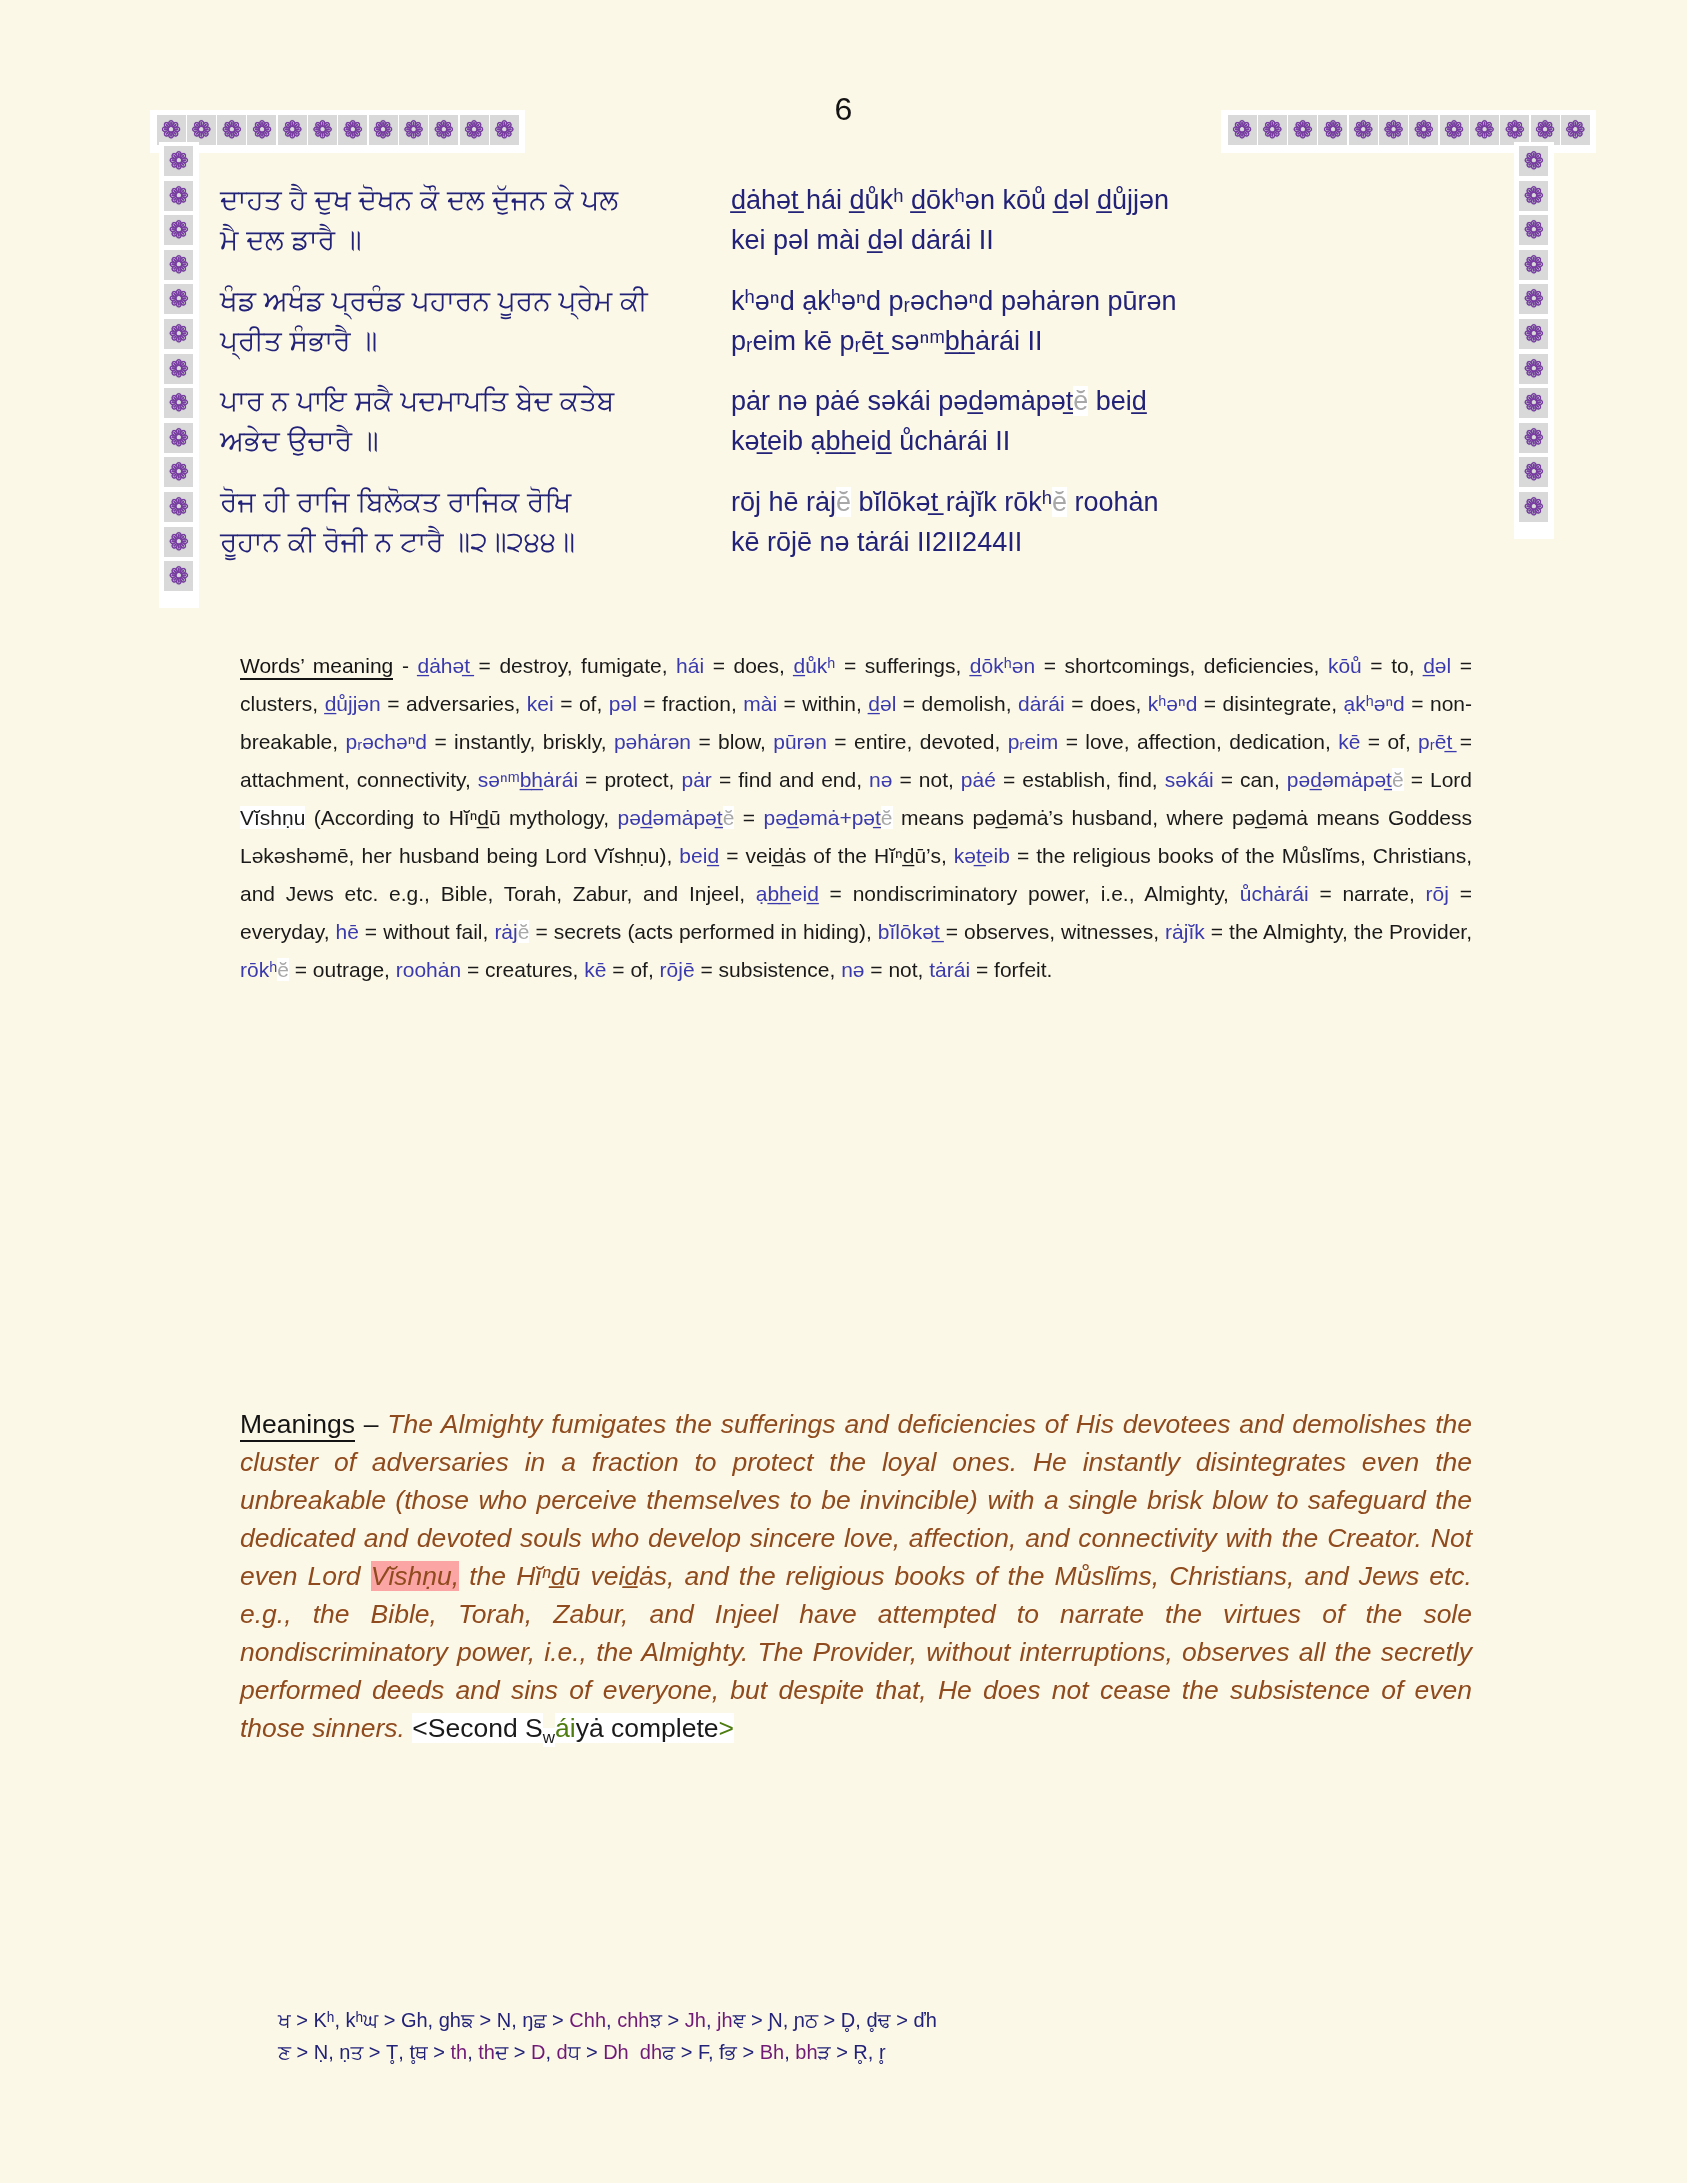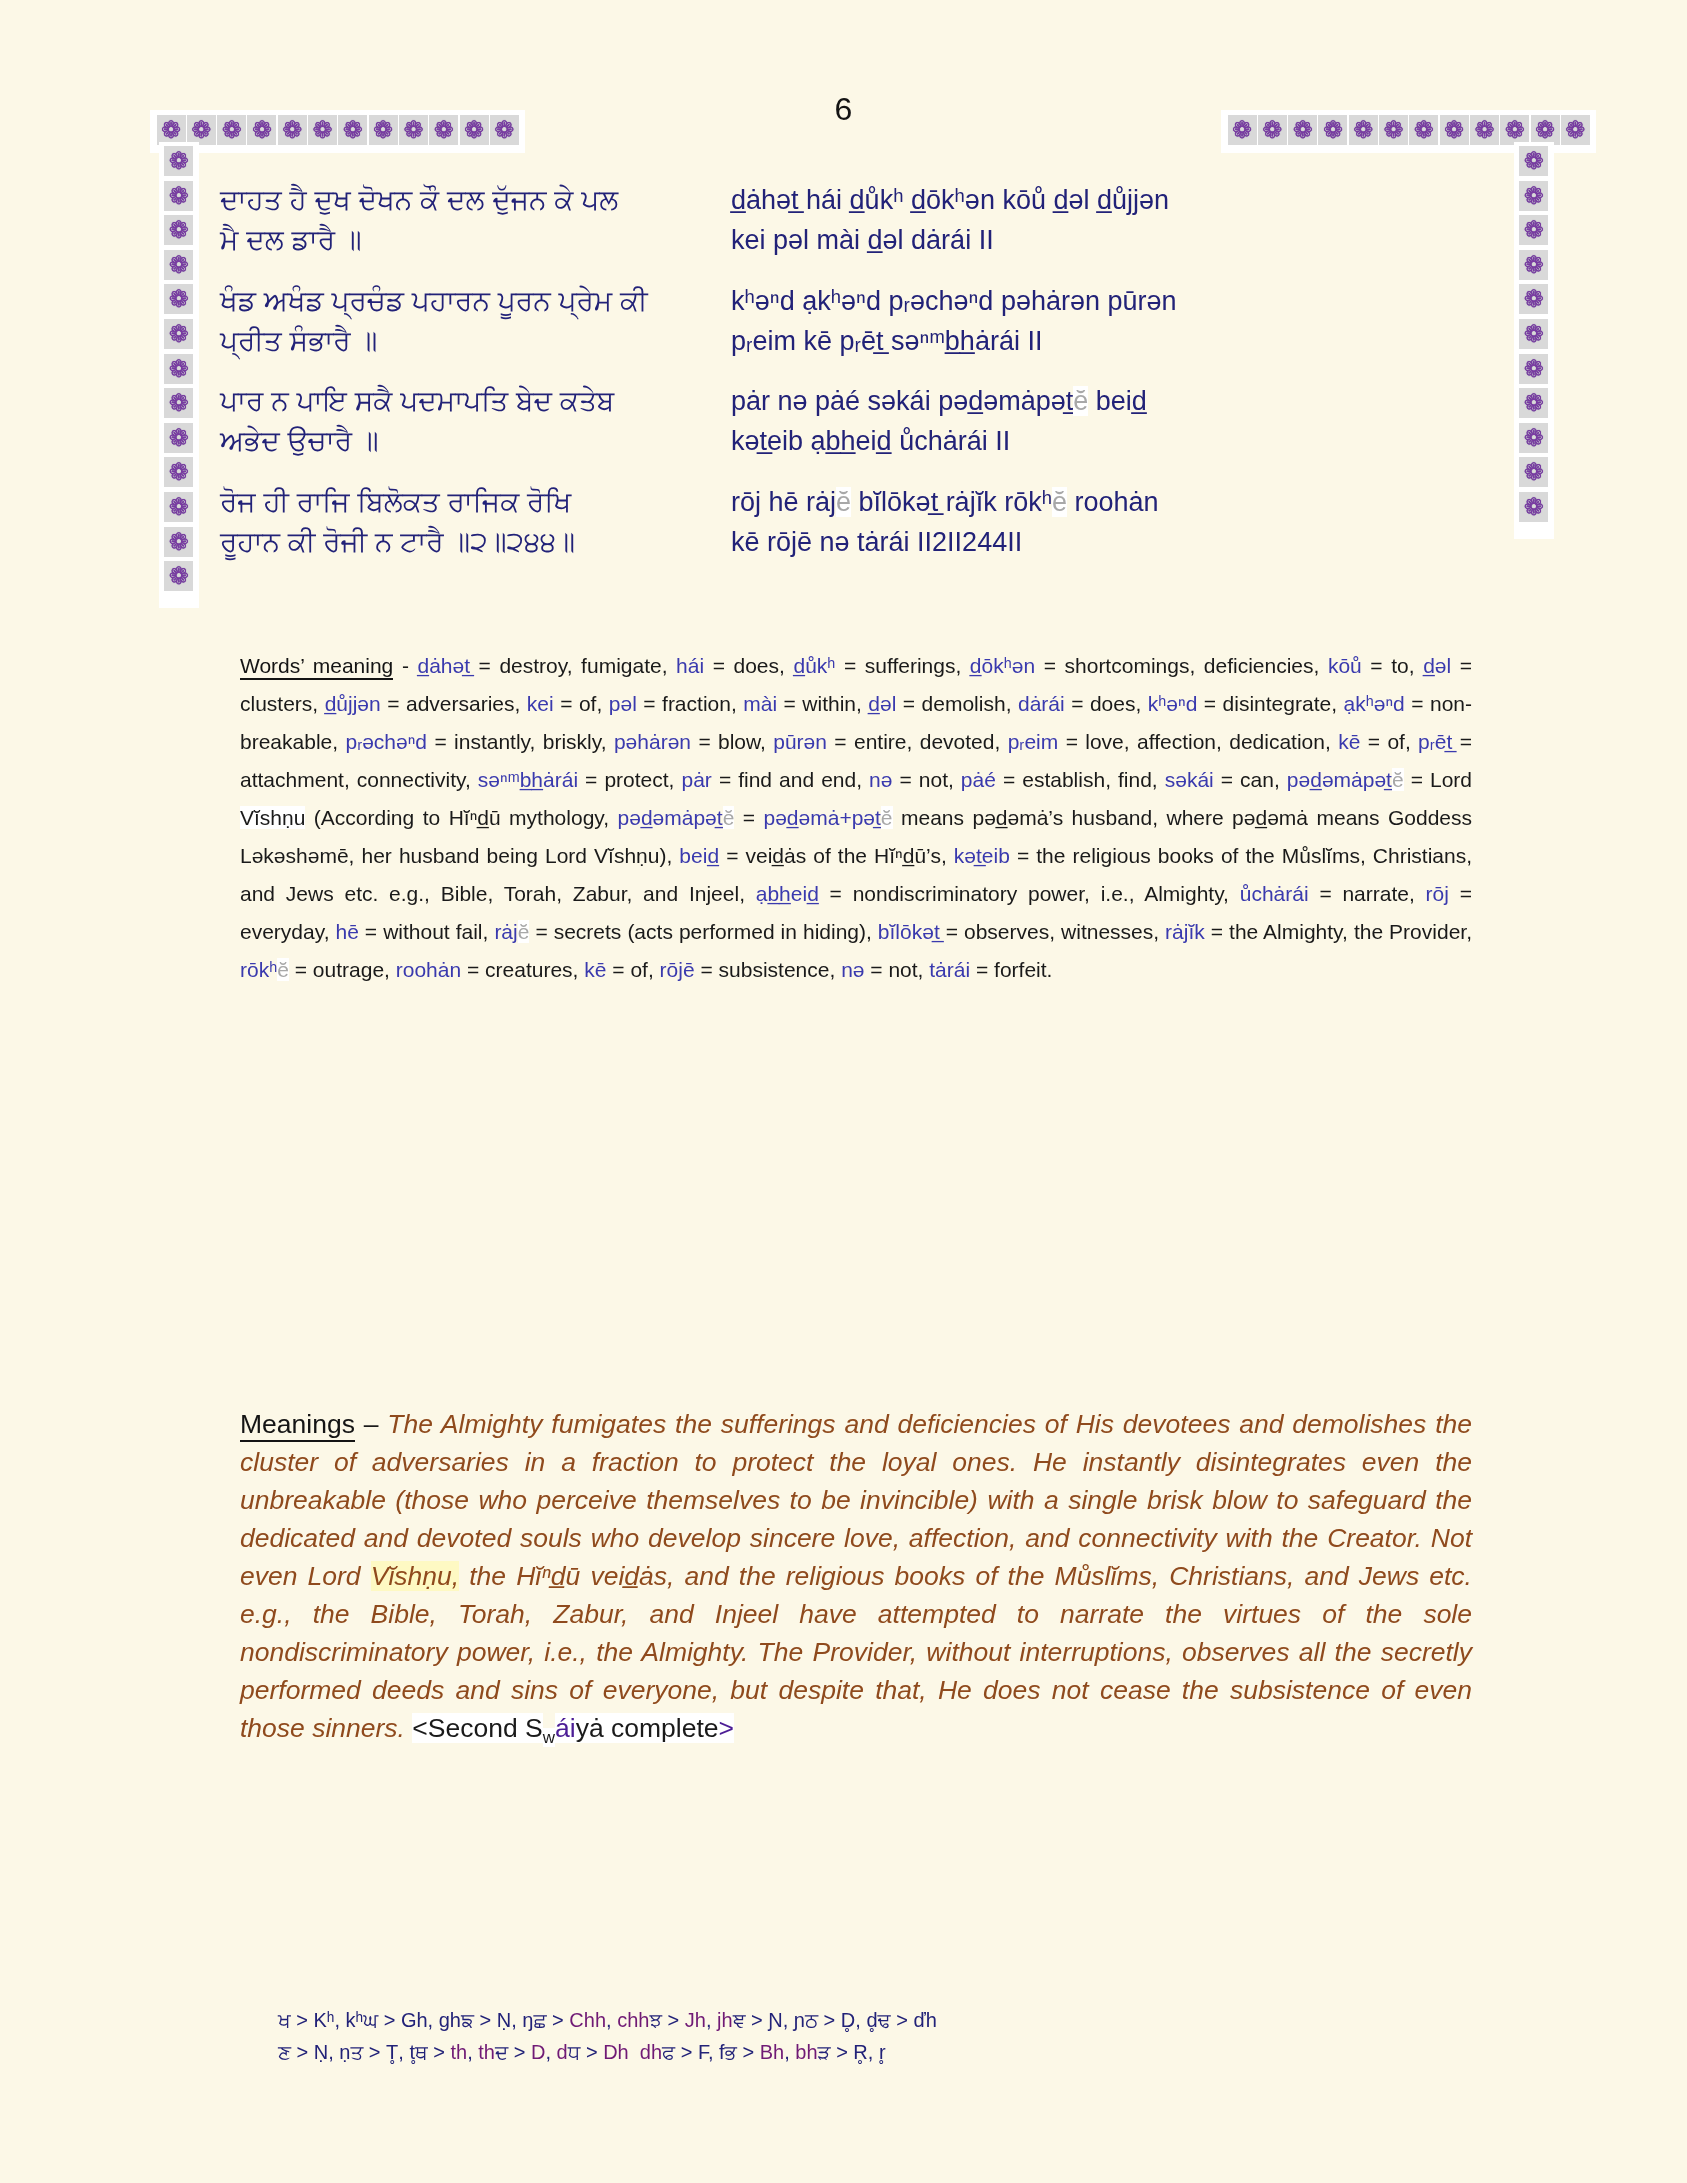--- a/index.html
+++ b/index.html
@@ -39,25 +39,25 @@
     font-size:20px;color:#222278;}
   .legend-row{display:flex;justify-content:flex-start;margin-bottom:8.6px;}
   .legend-item{white-space:pre;}
 
   
   .seg-n{color:#222278;}
   .seg-nu{color:#701a75;text-underline-offset:3.3px;}
   .seg-k{color:#1A1A1A;}
   .seg-kw{color:#1A1A1A;background:#FFFFFF;}
   .seg-b{color:#3A3AAE;}
-  .seg-bw{color:#4c1d95;background:#FFFFFF;}
+  .seg-bw{color:#4d7c0f;background:#FFFFFF;}
   .seg-g{color:#A8A8A8;background:#FFFFFF;}
   .seg-h{color:#141414;border-bottom:2px solid #141414;padding-bottom:1.3px;}
   .seg-br{color:#8F4A1D;font-style:italic;}
-  .seg-brw{color:#8F4A1D;font-style:italic;background:#fef9c3;}
+  .seg-brw{color:#8F4A1D;font-style:italic;background:#fca5a5;}
   .seg-kws{color:#1A1A1A;background:#FFFFFF;vertical-align:sub;font-size:64%;}
 </style>
 </head>
 <body>
 
 <div class="page">
 
   <div class="page-number">6</div>
 
   <div class="orn-h orn-h-left">

